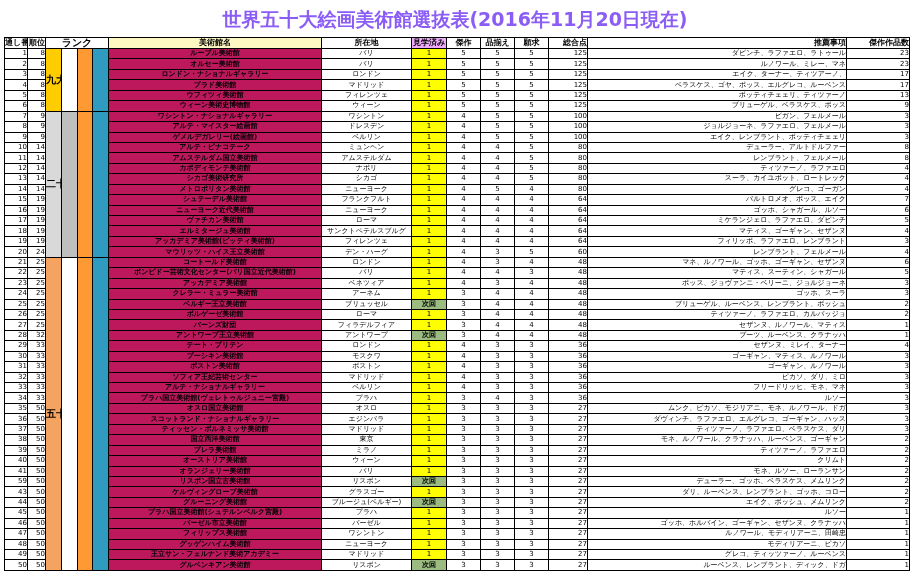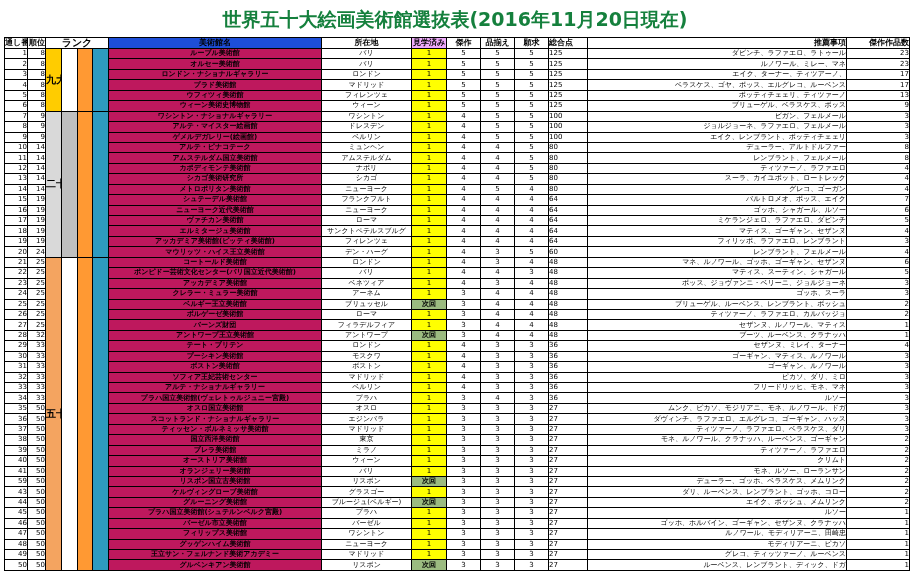--- a/index.html
+++ b/index.html
@@ -9,21 +9,21 @@
     font-family:"DejaVu Sans","Liberation Sans",sans-serif;
     overflow:hidden;
   }
   #title{
     text-align:center;
     font-size:19px;
     font-weight:bold;
     letter-spacing:0px;
     padding-top:7px;
     padding-bottom:4px;
-    color:#15803d;
+    color:#8b5cf6;
   }
   #sheet{
     margin:0 4px;
     border-collapse:collapse;
     table-layout:fixed;
     width:902px;
     font-size:7px;
     line-height:1;
   }
   #sheet td,#sheet th{
@@ -46,21 +46,21 @@
   .c-rank{width:17px;text-align:right;padding-right:2px;}
   .c-grp{width:62px;text-align:center;font-weight:bold;font-size:10px;}
   .c-b1{width:14px;}
   .c-b2{width:11px;}
   .c-b3{width:11px;}
   .c-name{width:212px;text-align:center;background:#be185d;font-weight:bold;}
   .c-loc{width:89px;text-align:center;}
   .c-seen{width:34px;text-align:center;background:#ffff00;}
   .c-seen.next{background:#9bbb80;font-weight:bold;}
   .c-n{width:33px;text-align:center;}
-  .c-tot{width:38px;text-align:left;}
+  .c-tot{width:38px;text-align:right;}
   .c-rec{width:258px;text-align:right;padding-left:2px;}
   .c-cnt{width:62px;text-align:right;padding-right:3px;}
 
   .grp-9{background:#ffcc00;}
   .grp-20{background:#d9d9d9;}
   .grp-50{background:#f4a460;}
   .bar-a{background:#ffffff;}
   .bar-b{background:#ff9933;}
   .bar-grey{background:#bfbfbf;}
   .bar-teal{background:#2e9bbf;}
@@ -69,21 +69,21 @@
 <body>
 
 <div id="title">世界五十大絵画美術館選抜表(2016年11月20日現在)</div>
 
 <table id="sheet">
   <thead>
     <tr>
       <th class="c-no">通し番号</th>
       <th class="c-rank">順位</th>
       <th class="c-grp" colspan="4">ランク</th>
-      <th class="c-name" style="background:#1d4ed8">美術館名</th>
+      <th class="c-name" style="background:#fef9c3">美術館名</th>
       <th class="c-loc">所在地</th>
       <th class="c-seen" style="background:#f0abfc">見学済み</th>
       <th class="c-n">傑作</th>
       <th class="c-n">品揃え</th>
       <th class="c-n">願求</th>
       <th class="c-tot">総合点</th>
       <th class="c-rec">推薦事項</th>
       <th class="c-cnt">傑作作品数</th>
     </tr>
   </thead>

